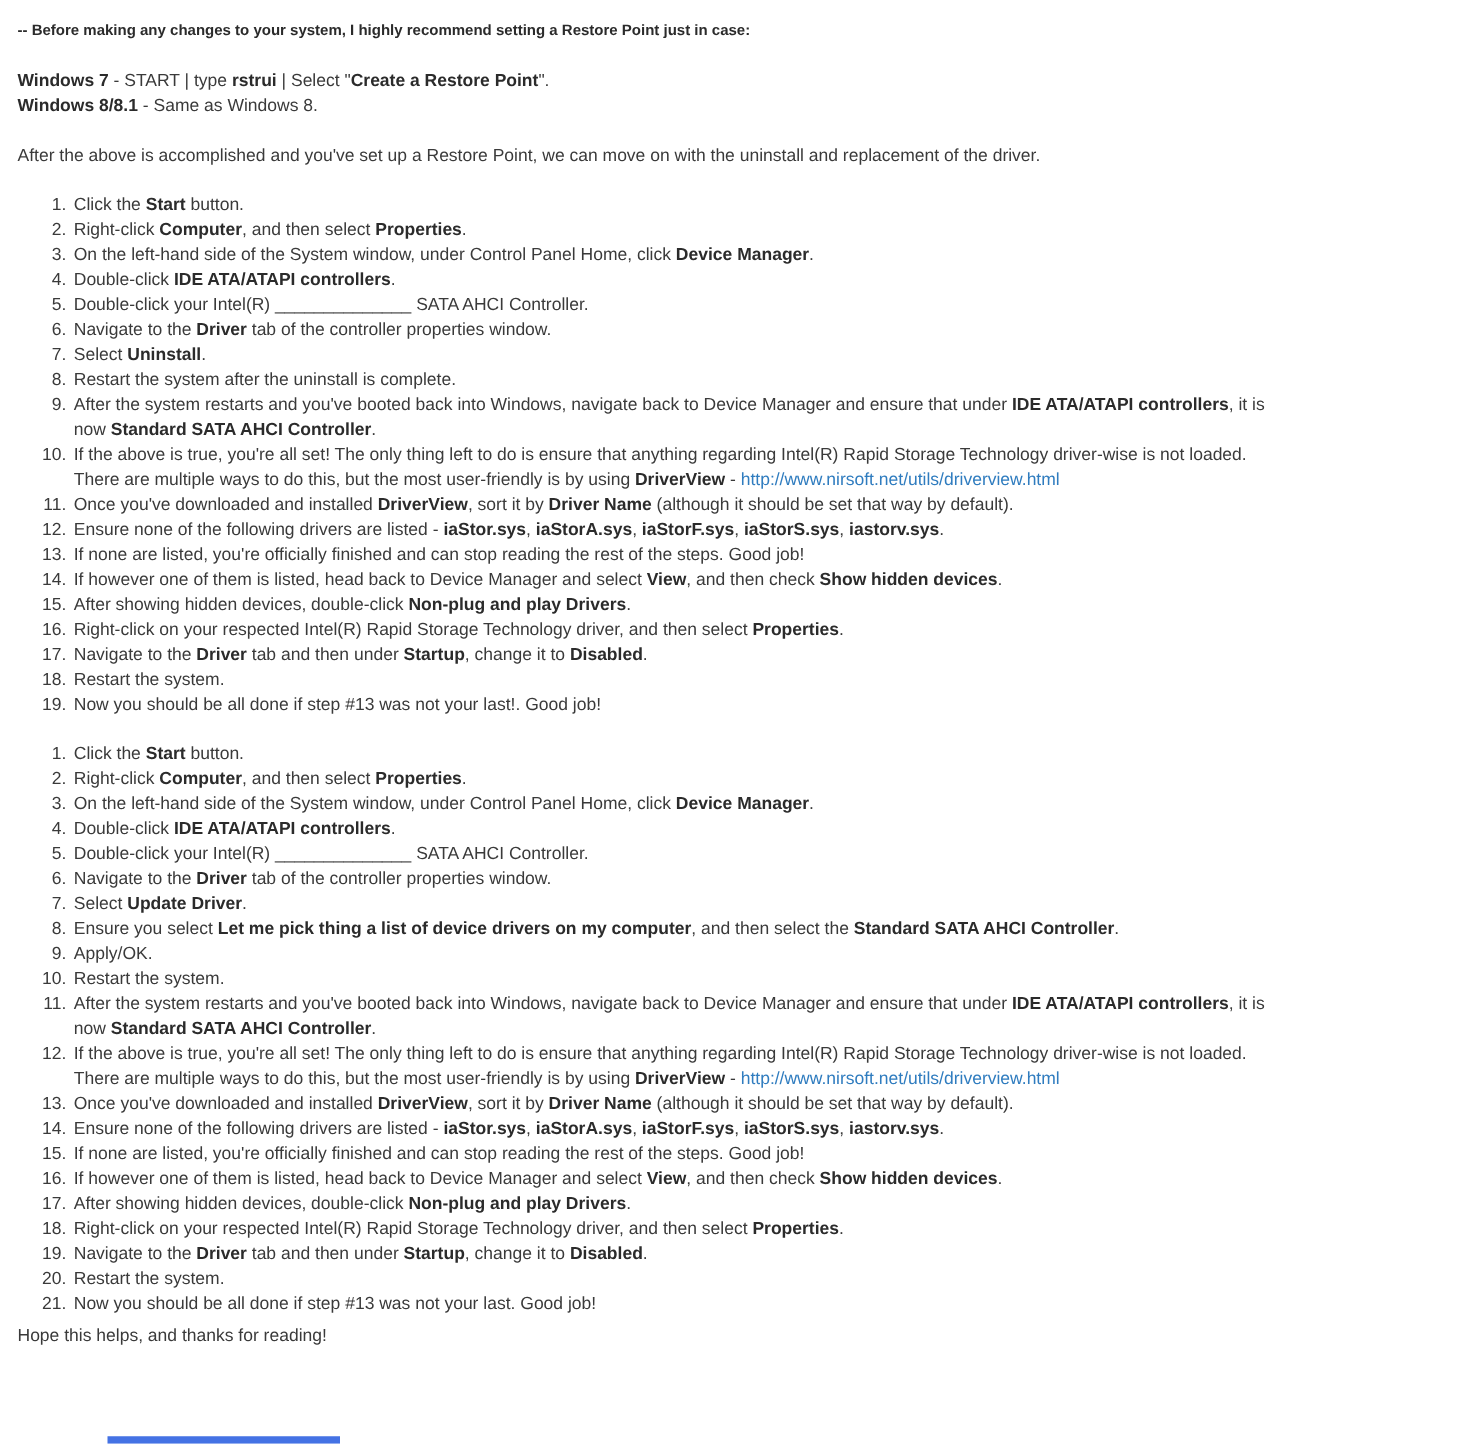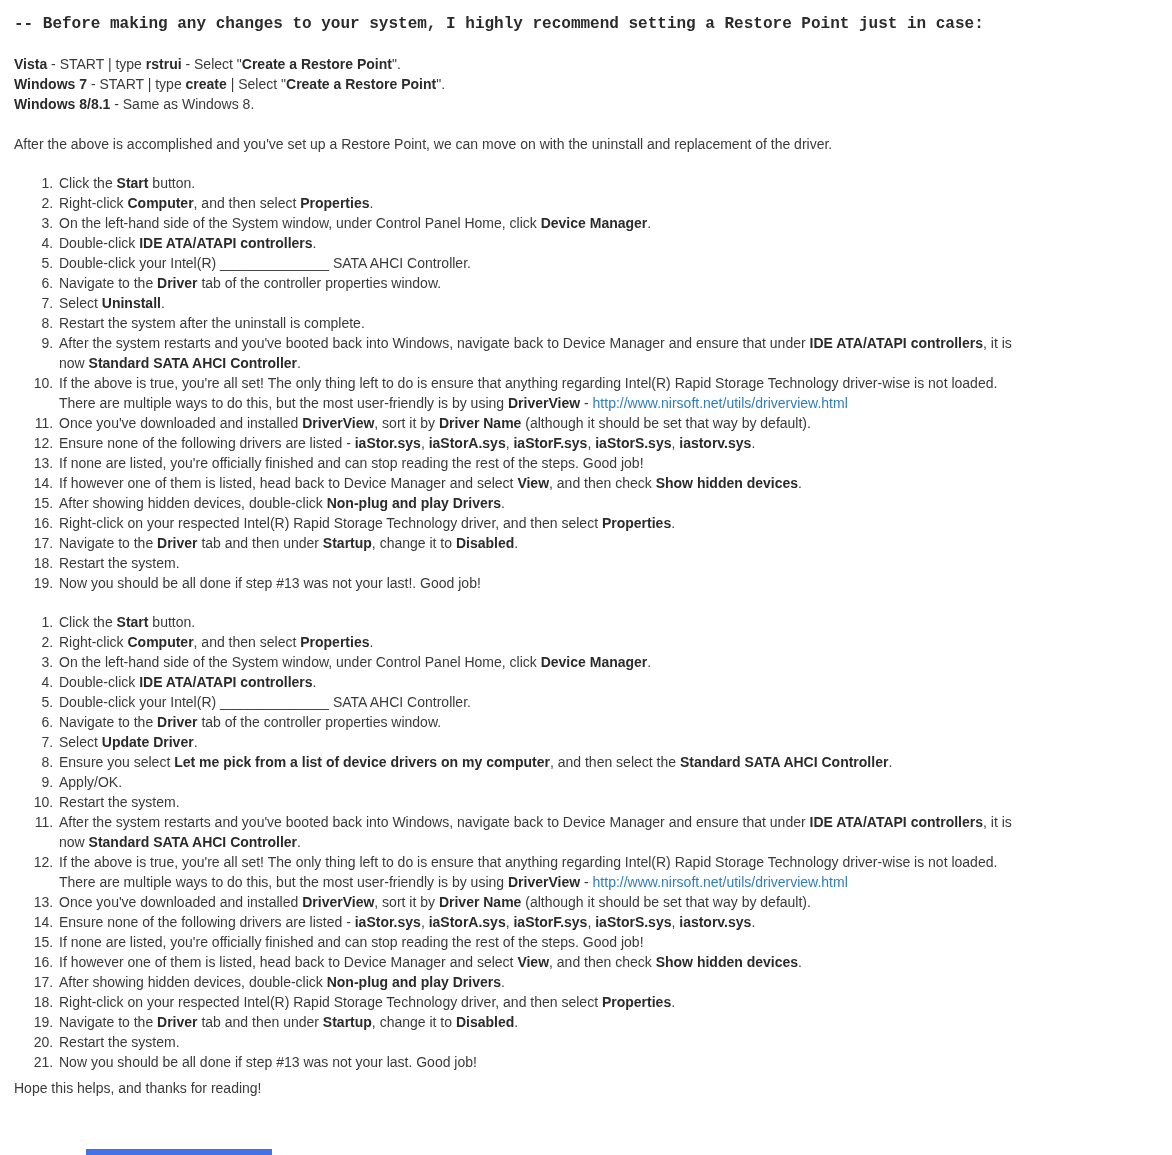--- a/index.html
+++ b/index.html
@@ -11,22 +11,21 @@
     color: #3a3a3a;
     font-family: "Liberation Sans", sans-serif;
     font-size: 14px;
     line-height: 20px;
   }
   .content { padding: 14px 0 0 14px; }
   .heading {
     font-weight: 700;
     color: #16657d;
     margin: 0;
-    font-size: 16px;
-    font-family: Liberation Mono, monospace;
+    font-size: 12px;
   }
   .heading-2 { margin-top: 22px; }
   .os-block { margin-top: 20px; }
   .os-line { margin: 0; }
   .paragraph { margin-top: 20px; }
   ol.steps {
     margin: 19px 0 0 0;
     padding: 0 0 0 43px;
     width: 1087px;
   }
@@ -43,22 +42,21 @@
   }
 </style>
 </head>
 <body style="color: rgb(58, 58, 58);">
 
 <div class="content">
 
   <p class="heading" style="color: rgb(22, 101, 125);"><strong>-- Before making any changes to your system, I highly recommend setting a Restore Point just in case:</strong></p>
 
   <div class="os-block">
-    <p class="os-line"><strong>Vista</strong><span> - START | type </span><strong>rstrui</strong><span> - Select "</span><strong>Create a Restore Point</strong><span>".</span></p>
-    <p class="os-line"><strong>Windows 7</strong><span> - START | type </span><strong>create</strong><span> | Select "</span><strong>Create a Restore Point</strong><span>".</span></p>
+    <p class="os-line"><strong>Windows 7</strong><span> - START | type </span><strong>rstrui</strong><span> | Select "</span><strong>Create a Restore Point</strong><span>".</span></p>
     <p class="os-line"><strong>Windows 8/8.1</strong><span> - Same as Windows 8.</span></p>
   </div>
 
   <p class="paragraph"><span>After the above is accomplished and you've set up a Restore Point, we can move on with the uninstall and replacement of the driver.</span></p>
 
   <ol class="steps">
       <li><span>Click the </span><strong>Start</strong><span> button.</span></li>
       <li><span>Right-click </span><strong>Computer</strong><span>, and then select </span><strong>Properties</strong><span>.</span></li>
       <li><span>On the left-hand side of the System window, under Control Panel Home, click </span><strong>Device Manager</strong><span>.</span></li>
       <li><span>Double-click </span><strong>IDE ATA/ATAPI controllers</strong><span>.</span></li>
@@ -81,21 +79,21 @@
 
 
   <ol class="steps">
       <li><span>Click the </span><strong>Start</strong><span> button.</span></li>
       <li><span>Right-click </span><strong>Computer</strong><span>, and then select </span><strong>Properties</strong><span>.</span></li>
       <li><span>On the left-hand side of the System window, under Control Panel Home, click </span><strong>Device Manager</strong><span>.</span></li>
       <li><span>Double-click </span><strong>IDE ATA/ATAPI controllers</strong><span>.</span></li>
       <li><span>Double-click your Intel(R) ______________ SATA AHCI Controller.</span></li>
       <li><span>Navigate to the </span><strong>Driver</strong><span> tab of the controller properties window.</span></li>
       <li><span>Select </span><strong>Update Driver</strong><span>.</span></li>
-      <li><span>Ensure you select </span><strong>Let me pick from a list of device drivers on my computer</strong><span>, and then select the </span><strong>Standard SATA AHCI Controller</strong><span>.</span></li>
+      <li><span>Ensure you select </span><strong>Let me pick thing a list of device drivers on my computer</strong><span>, and then select the </span><strong>Standard SATA AHCI Controller</strong><span>.</span></li>
       <li><span>Apply/OK.</span></li>
       <li><span>Restart the system.</span></li>
       <li><span>After the system restarts and you've booted back into Windows, navigate back to Device Manager and ensure that under </span><strong>IDE ATA/ATAPI controllers</strong><span>, it is</span><br><span>now </span><strong>Standard SATA AHCI Controller</strong><span>.</span></li>
       <li><span>If the above is true, you're all set! The only thing left to do is ensure that anything regarding Intel(R) Rapid Storage Technology driver-wise is not loaded.</span><br><span>There are multiple ways to do this, but the most user-friendly is by using </span><strong>DriverView</strong><span> - </span><a class="link" href="#" style="color: rgb(47, 124, 191);">http://www.nirsoft.net/utils/driverview.html</a></li>
       <li><span>Once you've downloaded and installed </span><strong>DriverView</strong><span>, sort it by </span><strong>Driver Name</strong><span> (although it should be set that way by default).</span></li>
       <li><span>Ensure none of the following drivers are listed - </span><strong>iaStor.sys</strong><span>, </span><strong>iaStorA.sys</strong><span>, </span><strong>iaStorF.sys</strong><span>, </span><strong>iaStorS.sys</strong><span>, </span><strong>iastorv.sys</strong><span>.</span></li>
       <li><span>If none are listed, you're officially finished and can stop reading the rest of the steps. Good job!</span></li>
       <li><span>If however one of them is listed, head back to Device Manager and select </span><strong>View</strong><span>, and then check </span><strong>Show hidden devices</strong><span>.</span></li>
       <li><span>After showing hidden devices, double-click </span><strong>Non-plug and play Drivers</strong><span>.</span></li>
       <li><span>Right-click on your respected Intel(R) Rapid Storage Technology driver, and then select </span><strong>Properties</strong><span>.</span></li>

